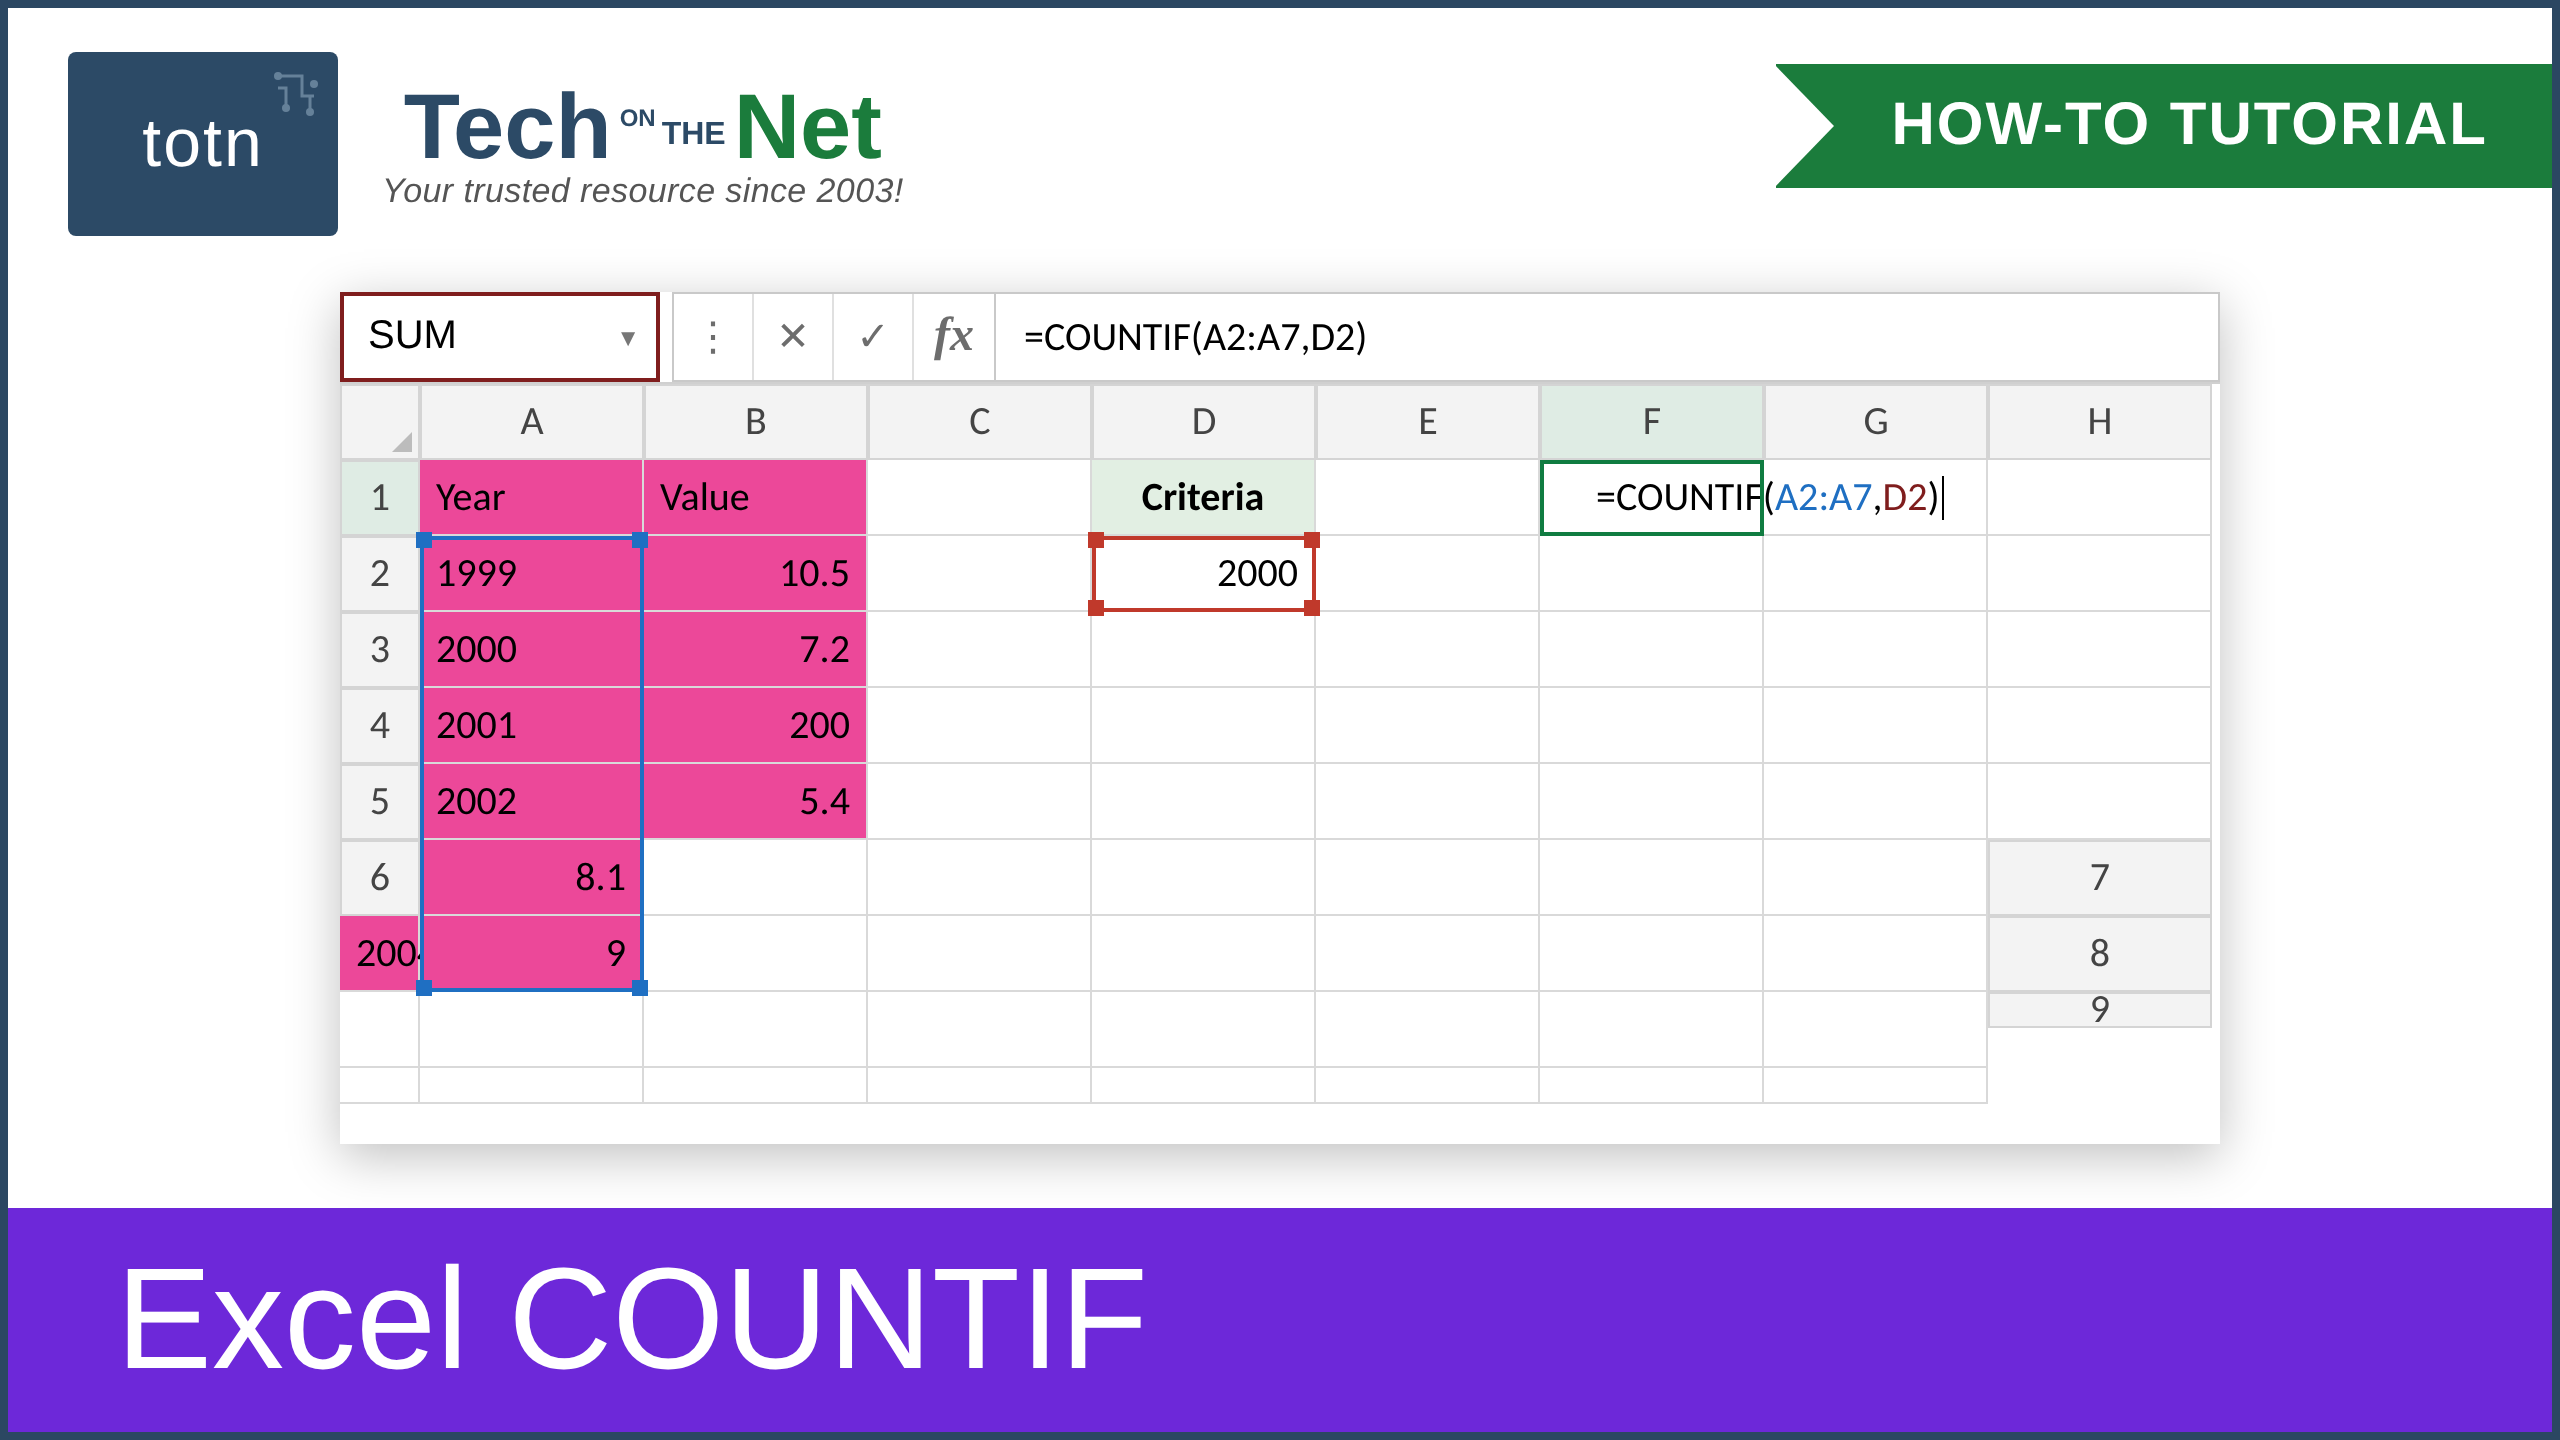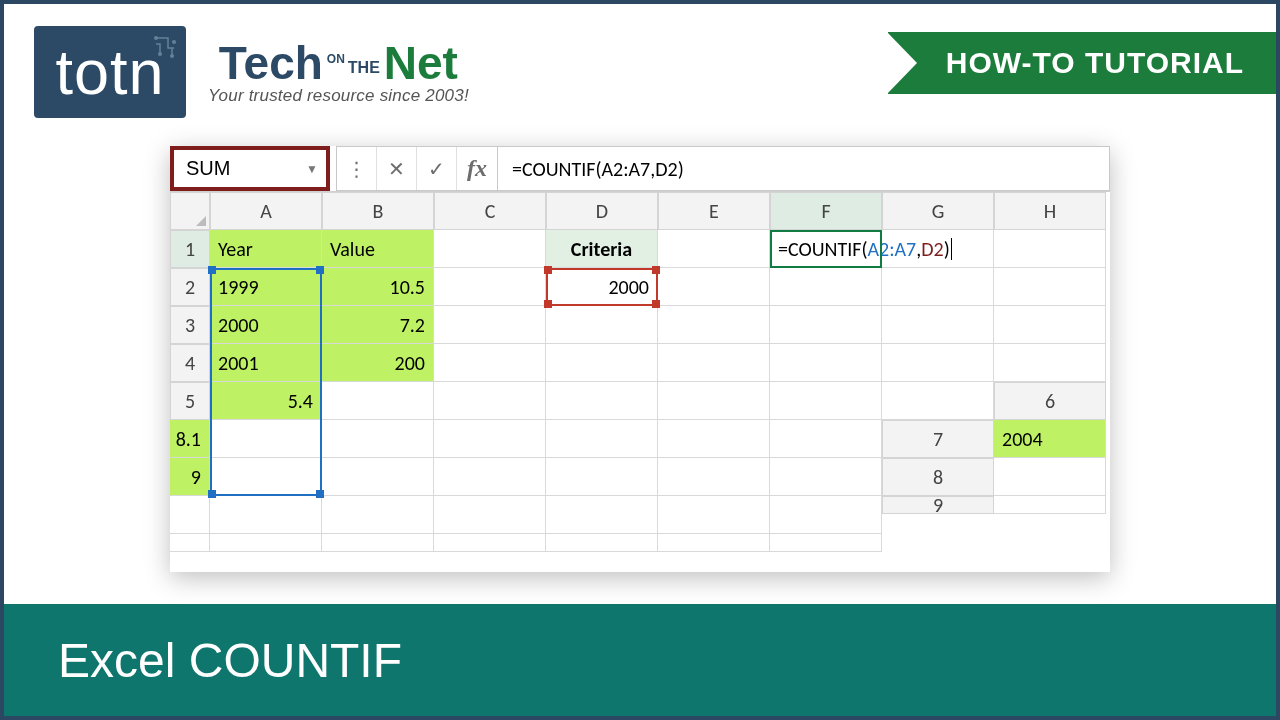--- a/index.html
+++ b/index.html
@@ -8,23 +8,23 @@
     background: #fff;
     font-family: "Segoe UI", Arial, sans-serif;
     border: 4px solid #2b4762;
     position: relative;
     overflow: hidden;
   }
   
   .header { display: flex; align-items: flex-start; justify-content: space-between; padding: 22px 0 0 30px; }
   .logo-block { display: flex; align-items: center; gap: 22px; }
   .logo-square {
-    width: 152px; height: 92px; background: #2c4a66; color: #fff;
+    width: 135px; height: 92px; background: #2c4a66; color: #fff;
     display: flex; align-items: center; justify-content: center;
-    font-size: 63px; font-weight: 500; letter-spacing: 1px;
+    font-size: 34px; font-weight: 500; letter-spacing: 1px;
     position: relative; border-radius: 4px;
   }
   .logo-square svg { position:absolute; top:6px; right:6px; opacity:0.5; }
   .wordmark { line-height: 1.05; text-align: center; }
   .wordmark .main { font-size: 46px; font-weight: 700; color: #2c4a66; }
   .wordmark .net { color:#1b7c3c; }
   .wordmark .on { font-size: 12px; vertical-align: super; letter-spacing:0; margin:0 3px 0 4px; color:#2c4a66; font-weight:700;}
   .wordmark .the { font-size: 16px; vertical-align: middle; letter-spacing:0; margin-right:4px; color:#2c4a66; font-weight:700; display:inline-block; transform:translateY(2px);}
   .wordmark .tag { font-size: 17px; color:#555; font-style: italic; letter-spacing:0.2px; }
   .ribbon {
@@ -41,21 +41,21 @@
   }
 
   
   .sheet-wrap {
     margin: 28px auto 0 auto;
     width: 940px;
     background:#fff;
     box-shadow: 0 6px 24px rgba(0,0,0,0.25);
   }
   .formula-bar-row { display:flex; align-items:stretch; height:46px; border-bottom:1px solid #d0d0d0; }
-  .name-box { width:160px; border:4px solid #7f1d1d; display:flex; align-items:center; padding:0 12px; font-size:20px; position:relative; background:#fff; }
+  .name-box { width:160px; border:2px solid #7f1d1d; display:flex; align-items:center; padding:0 12px; font-size:20px; position:relative; background:#fff; }
   .name-box .dd { position:absolute; right:8px; top:50%; transform:translateY(-50%); color:#777; font-size:12px;}
   .fb-sep { width:6px; }
   .fb-btns { display:flex; align-items:center; gap:0; border:1px solid #c9c9c9; background:#fff; }
   .fb-btn { width:40px; height:100%; display:flex; align-items:center; justify-content:center; color:#6d6d6d; font-size:20px; border-right:1px solid #e0e0e0;}
   .fb-btn:last-child{border-right:none;}
   .fx { font-style: italic; font-family: "Segoe UI", serif; font-size:24px; font-weight:600;}
   .formula-input { flex:1; border:1px solid #c9c9c9; border-left:none; display:flex; align-items:center; padding:0 14px; font-size:20px; font-family: Calibri, Arial, sans-serif; }
 
   .grid { display:grid;
     grid-template-columns: 40px repeat(8, 112px);
@@ -69,51 +69,51 @@
   .col-hdr.sel, .row-hdr.sel { background:#dfece4; }
   .corner{ background:#f3f3f3; position:relative;}
   .corner::after{ content:""; position:absolute; right:3px; bottom:3px; width:0;height:0; border-right:10px solid #bcbcbc; border-top:10px solid transparent;}
   .cell {
     border-right:1px solid #d9d9d9; border-bottom:1px solid #d9d9d9;
     display:flex; align-items:center; padding:0 8px;
   }
   .cell.num { justify-content:flex-end; }
   .cell.hdr-bold { font-weight:700; }
   .cell.center { justify-content:center; }
-  .cell.col-a, .cell.col-b { background:#bef264; } 
+  .cell.col-a, .cell.col-b { background:#ec4899; } 
 
   
   .sheet-body { position:relative; }
   .range-blue {
     position:absolute; border:2px solid #1f6fc2; pointer-events:none;
   }
   .range-blue .sq { position:absolute; width:8px;height:8px; background:#1f6fc2; }
   .range-red {
     position:absolute; border:2px solid #c0392b; pointer-events:none;
   }
   .range-red .sq { position:absolute; width:8px;height:8px; background:#c0392b; }
   .active-cell {
     position:absolute; border:2px solid #107c41; pointer-events:none; z-index:5;
   }
   .formula-overlay {
     position:absolute; font-family: Calibri, Arial, sans-serif; font-size:20px; white-space:nowrap;
-    display:flex; align-items:center; padding:0 6px;
+    display:flex; align-items:center; padding:0 6px;margin-left:20px;
   }
   .formula-overlay .blue { color:#1f6fc2; }
   .formula-overlay .red { color:#7f1d1d; }
   .formula-overlay .cursor { display:inline-block; width:1px; height:22px; background:#000; margin-left:1px; vertical-align:middle;}
 
   .d1-green { background:#e2efe3 !important; }
 
   
   .footer {
     position:absolute; left:0; right:0; bottom:0;
-    background:#0f766e; color:#fff; height:112px;
+    background:#6d28d9; color:#fff; height:112px;
     display:flex; align-items:center; padding-left:54px;
-    font-size:48px; font-weight:400;
+    font-size:72px; font-weight:400;
   }
 </style>
 </head>
 <body>
 
 <div class="header">
   <div class="logo-block">
     <div class="logo-square">
       <span>totn</span>
       <svg width="30" height="30" viewBox="0 0 30 30">
@@ -201,20 +201,21 @@
       <div class="cell col-a">2001</div>
       <div class="cell col-b num">200</div>
       <div class="cell"></div>
       <div class="cell"></div>
       <div class="cell"></div>
       <div class="cell"></div>
       <div class="cell"></div>
       <div class="cell"></div>
 
       <div class="row-hdr">5</div>
+      <div class="cell col-a">2002</div>
       <div class="cell col-b num">5.4</div>
       <div class="cell"></div>
       <div class="cell"></div>
       <div class="cell"></div>
       <div class="cell"></div>
       <div class="cell"></div>
       <div class="cell"></div>
 
       <div class="row-hdr">6</div>
       <div class="cell col-b num">8.1</div>

